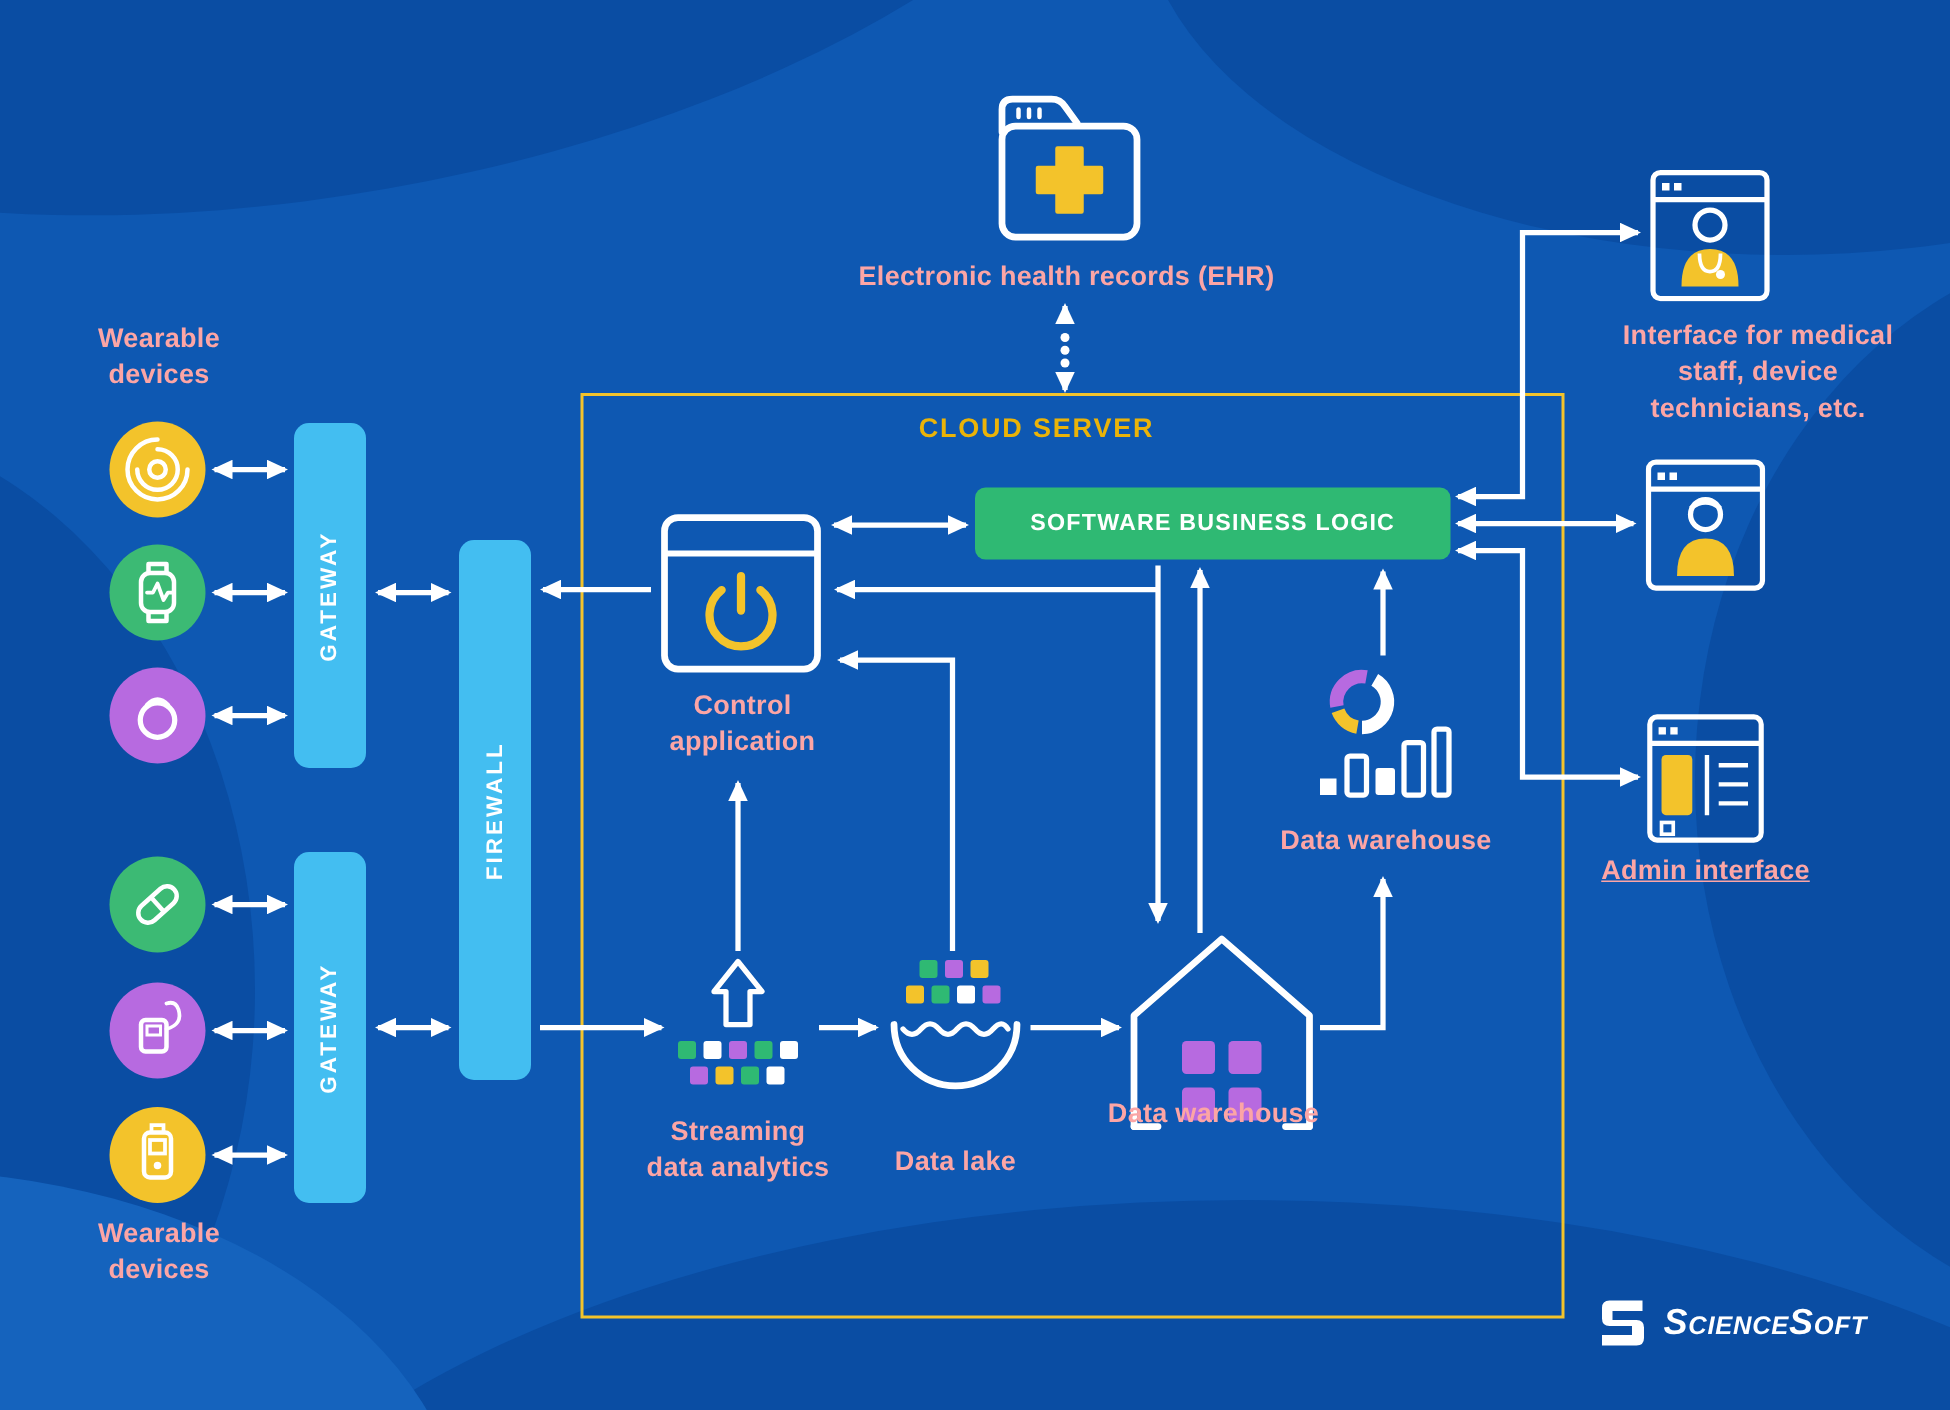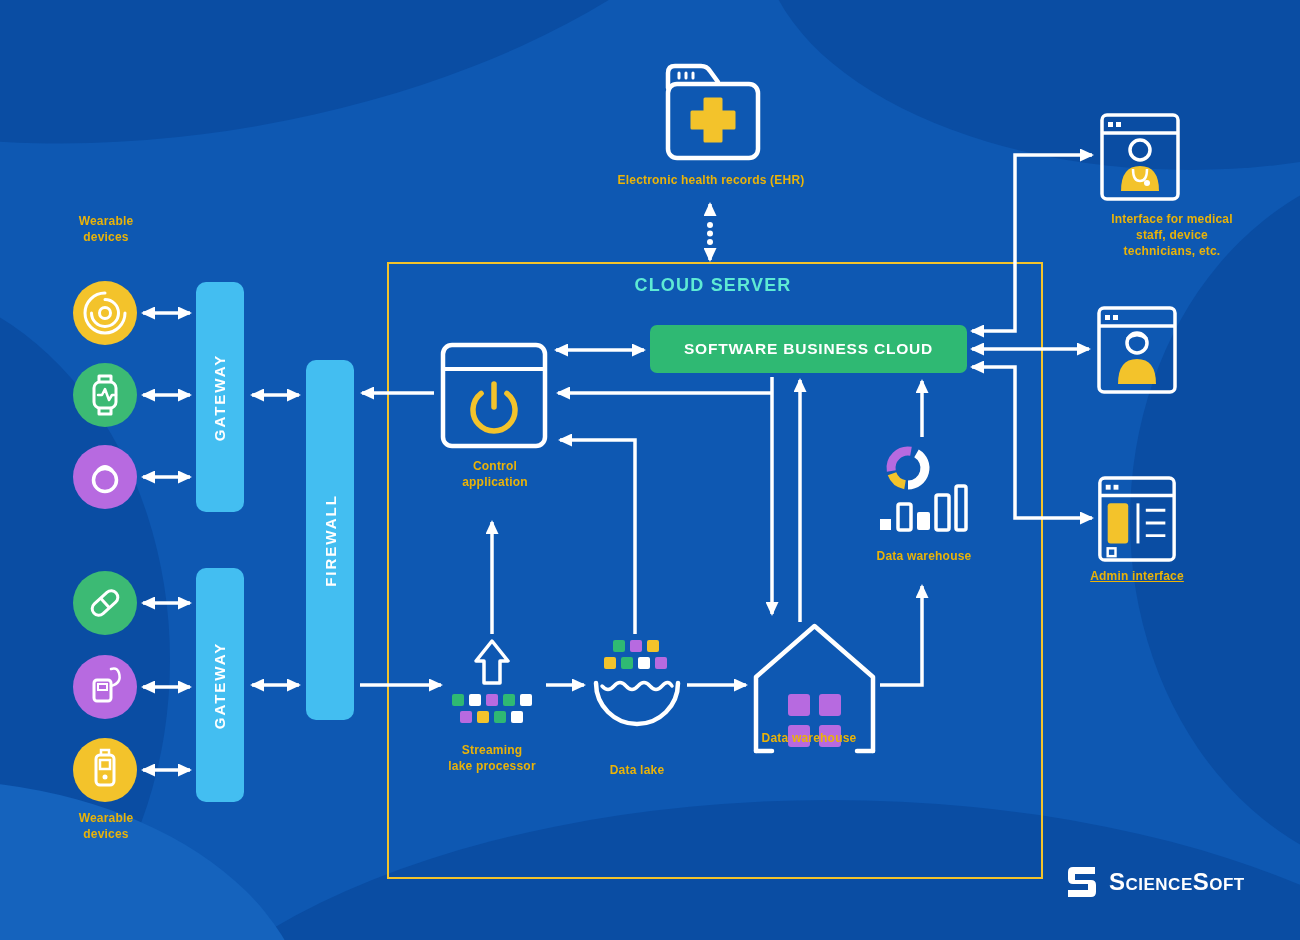--- a/index.html
+++ b/index.html
@@ -3,38 +3,38 @@
 <meta charset="utf-8">
 <style>
   html,body{margin:0;padding:0;background:#0e57ad;}
   #stage{position:relative;width:1300px;height:940px;overflow:hidden;
          background:#0e58b2;font-family:"Liberation Sans",sans-serif;}
   .bg{position:absolute;inset:0;z-index:0;}
   .cloudbox{position:absolute;left:387px;top:262px;width:652px;height:613px;
             border:2.5px solid #f3c32b;z-index:1;}
   svg.arrows{position:absolute;inset:0;z-index:2;}
   .node{position:absolute;z-index:3;}
-  .label{position:absolute;z-index:3;color:#eab308;font-weight:600;font-size:12px;
+  .label{position:absolute;z-index:3;color:#fca5a5;font-weight:600;font-size:18px;
          line-height:1.35;text-align:center;letter-spacing:.2px;}
-  .cloudtitle{position:absolute;left:387px;top:275px;width:652px;z-index:3;
-              color:#5eead4;font-weight:700;font-size:18px;letter-spacing:1.2px;
+  .cloudtitle{position:absolute;left:365px;top:275px;width:652px;z-index:3;
+              color:#eab308;font-weight:700;font-size:18px;letter-spacing:1.2px;
               text-align:center;}
   .pill{position:absolute;z-index:3;background:#43bef1;border-radius:10px;
         display:flex;align-items:center;justify-content:center;}
   .pill span{color:#fff;font-weight:700;font-size:15px;letter-spacing:2px;
              white-space:nowrap;transform:rotate(-90deg);}
   .biz{position:absolute;left:650px;top:325px;width:317px;height:48px;z-index:3;
        background:#2fb973;border-radius:7px;display:flex;align-items:center;
        justify-content:center;color:#fff;font-weight:700;font-size:15.5px;
        letter-spacing:.8px;}
   .circle{position:absolute;z-index:3;width:64px;height:64px;border-radius:50%;
           display:flex;align-items:center;justify-content:center;}
   .c-yellow{background:#f3c32b}.c-green{background:#3cba74}.c-purple{background:#b76ae0}
   .brand{position:absolute;left:1064px;top:864px;z-index:3;display:flex;
-         align-items:center;gap:9px;color:#fff;}
+         align-items:center;gap:9px;color:#fff;font-style:italic;}
   .brand .bname{font-size:24px;font-weight:600;font-variant:small-caps;
                 letter-spacing:.5px;}
 </style>
 </head>
 <body>
 
 <div id="stage">
 
   <svg class="bg" width="1300" height="940">
     <ellipse cx="210" cy="-150" rx="580" ry="280" fill="#0a4da3" transform="rotate(-10 210 -150)"></ellipse>
@@ -162,21 +162,21 @@
   </div>
 
   <svg class="node" style="left:654px;top:54px;" width="115" height="112" viewBox="0 0 115 112">
     <path d="M 14 34 V 19 Q 14 12 21 12 H 47 Q 53 12 56 17 L 64 28" fill="none" stroke="#fff" stroke-width="4.5" stroke-linecap="round" stroke-linejoin="round"></path>
     <rect x="14" y="30" width="90" height="74" rx="9" fill="none" stroke="#fff" stroke-width="4.5"></rect>
     <path d="M 25 19 v 5 M 32 19 v 5 M 39 19 v 5" stroke="#fff" stroke-width="3" stroke-linecap="round"></path>
     <path d="M 51 45 h 16 v 13 h 13 v 16 h -13 v 13 h -16 v -13 h -13 v -16 h 13 z" fill="#f3c32b" stroke="#f3c32b" stroke-width="3" stroke-linejoin="round"></path>
   </svg>
   <div class="label" style="left:511px;top:172px;width:400px;">Electronic health records (EHR)</div>
 
-  <div class="biz">SOFTWARE BUSINESS CLOUD</div>
+  <div class="biz">SOFTWARE BUSINESS LOGIC</div>
 
   <svg class="node" style="left:440px;top:342px;" width="108" height="107" viewBox="0 0 108 107">
     <rect x="3" y="3" width="102" height="101" rx="9" fill="none" stroke="#fff" stroke-width="4.5"></rect>
     <line x1="3" y1="27" x2="105" y2="27" stroke="#fff" stroke-width="4"></line>
     <path d="M 66.9 51.4 A 21 21 0 1 1 41.1 51.4" fill="none" stroke="#f3c32b" stroke-width="5.5" stroke-linecap="round"></path>
     <line x1="54" y1="42" x2="54" y2="65" stroke="#f3c32b" stroke-width="5.5" stroke-linecap="round"></line>
   </svg>
   <div class="label" style="left:415px;top:458px;width:160px;">
     <div>Control</div>
       <div>application</div>
@@ -189,21 +189,21 @@
     <rect x="39" y="56" width="12" height="12" rx="2" fill="#b76ae0"></rect>
     <rect x="56" y="56" width="12" height="12" rx="2" fill="#2fb973"></rect>
     <rect x="73" y="56" width="12" height="12" rx="2" fill="#ffffff"></rect>
     <rect x="13" y="73" width="12" height="12" rx="2" fill="#b76ae0"></rect>
     <rect x="30" y="73" width="12" height="12" rx="2" fill="#f3c32b"></rect>
     <rect x="47" y="73" width="12" height="12" rx="2" fill="#2fb973"></rect>
     <rect x="64" y="73" width="12" height="12" rx="2" fill="#ffffff"></rect>
   </svg>
   <div class="label" style="left:402px;top:742px;width:180px;">
     <div>Streaming</div>
-      <div>lake processor</div>
+      <div>data analytics</div>
   </div>
 
   <svg class="node" style="left:591px;top:638px;" width="92" height="95" viewBox="0 0 92 95">
     <rect x="22" y="2" width="12" height="12" rx="2" fill="#2fb973"></rect>
     <rect x="39" y="2" width="12" height="12" rx="2" fill="#b76ae0"></rect>
     <rect x="56" y="2" width="12" height="12" rx="2" fill="#f3c32b"></rect>
     <rect x="13" y="19" width="12" height="12" rx="2" fill="#f3c32b"></rect>
     <rect x="30" y="19" width="12" height="12" rx="2" fill="#2fb973"></rect>
     <rect x="47" y="19" width="12" height="12" rx="2" fill="#ffffff"></rect>
     <rect x="64" y="19" width="12" height="12" rx="2" fill="#b76ae0"></rect>

